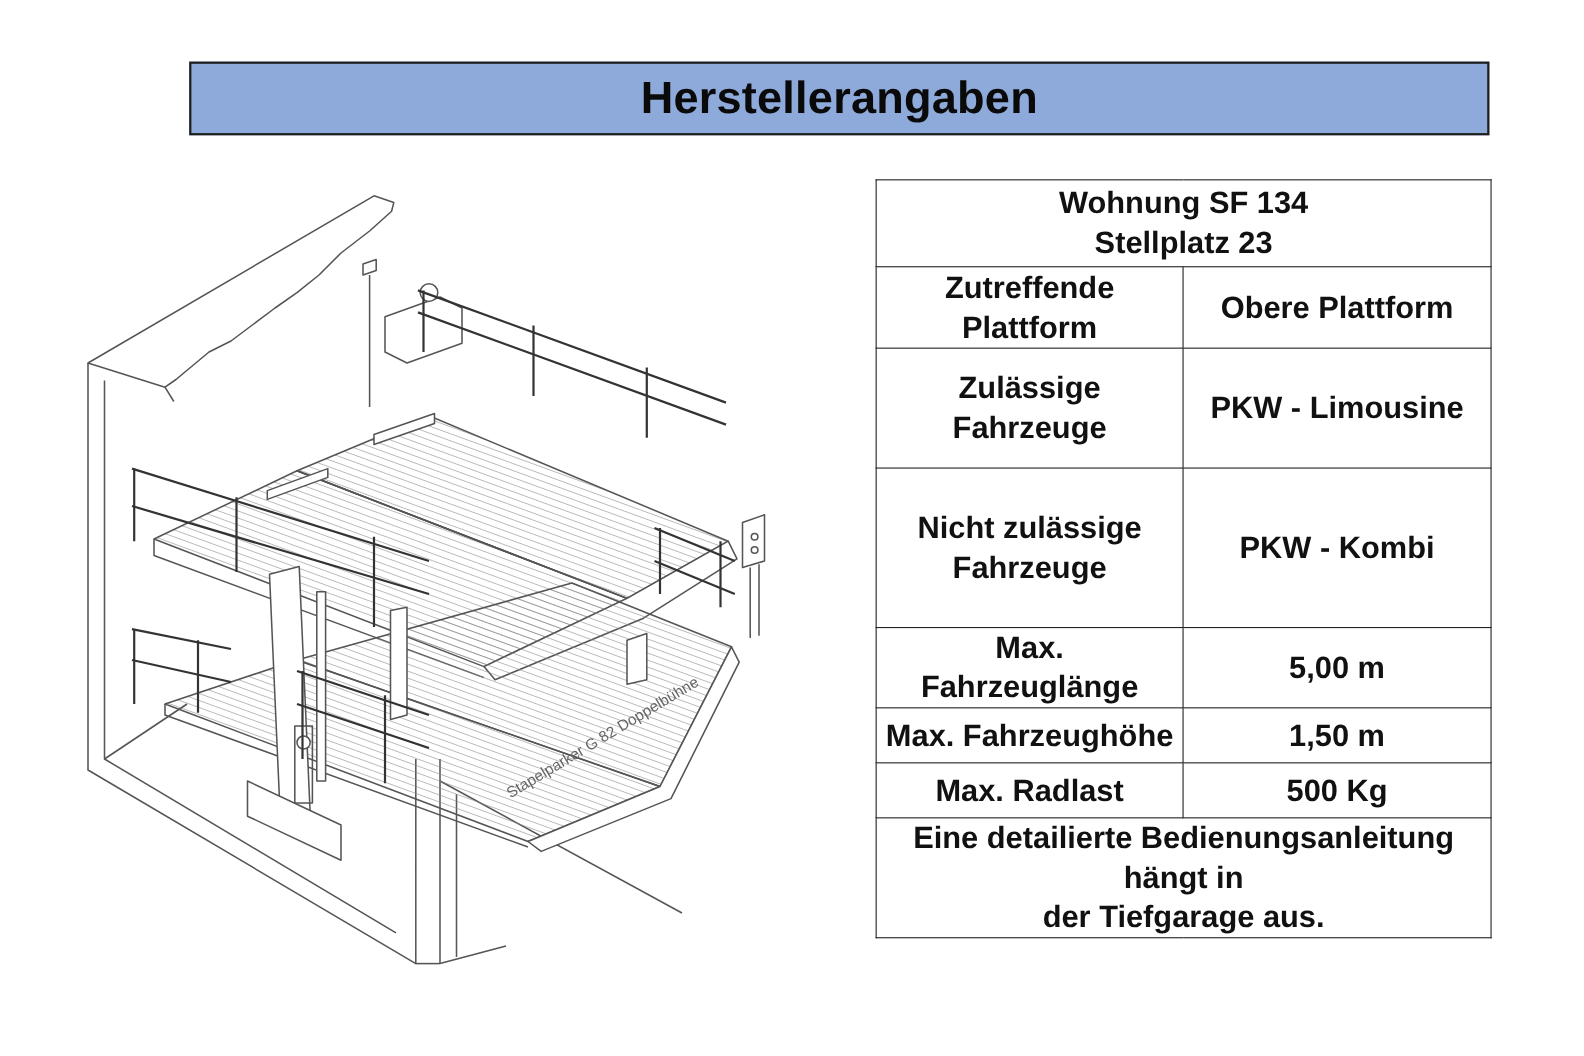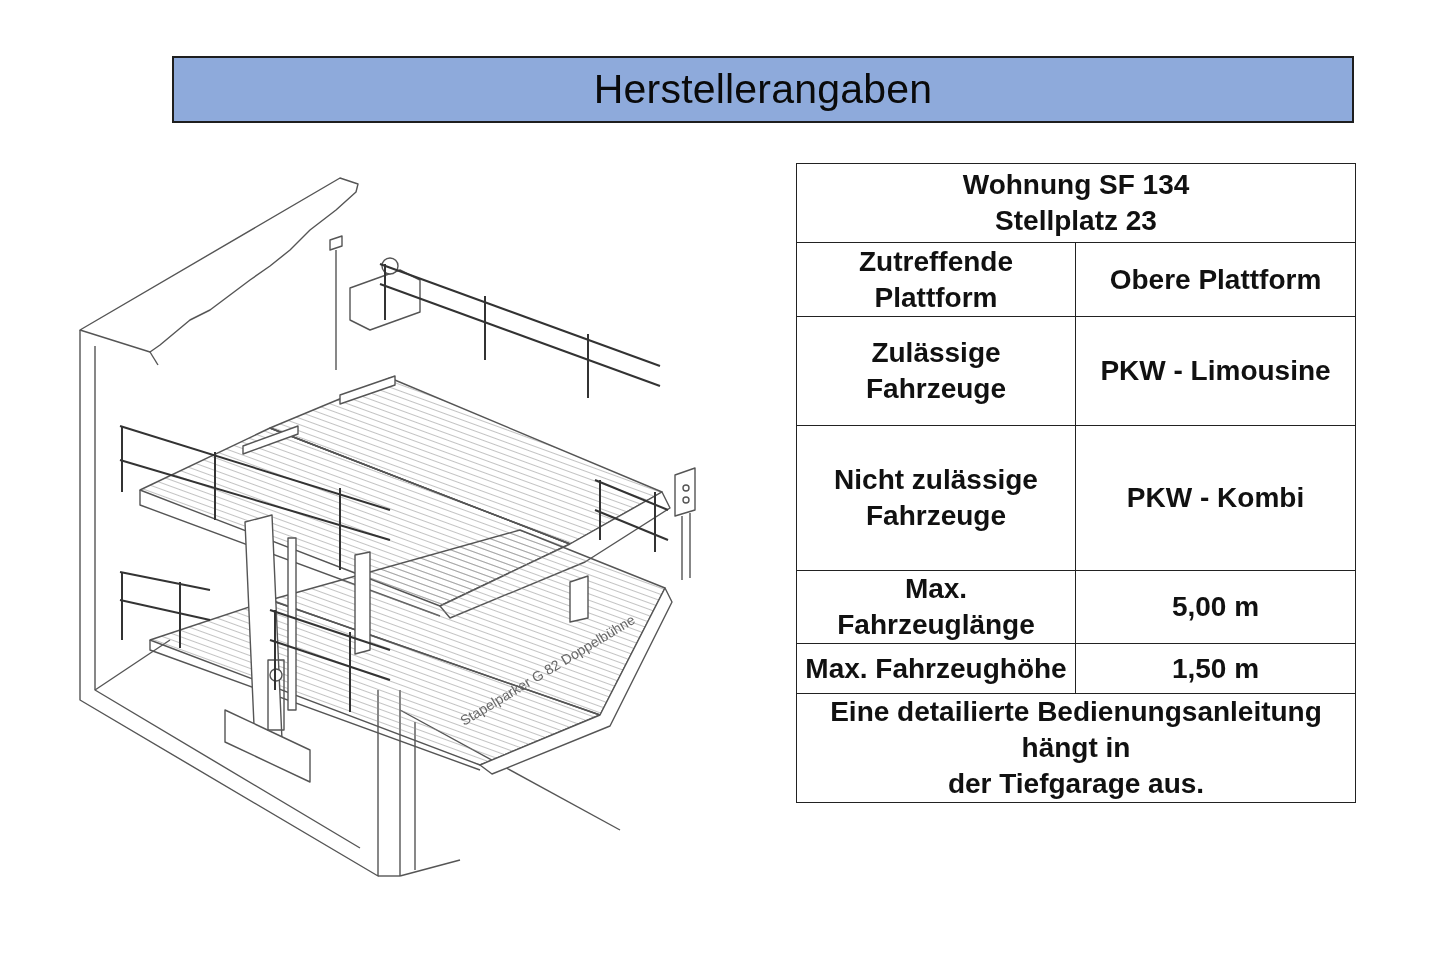--- a/index.html
+++ b/index.html
@@ -2,21 +2,21 @@
 <html><head>
 <meta charset="utf-8">
 <style>
   html, body { margin:0; padding:0; background:#ffffff; }
   body { width:1440px; height:960px; position:relative; overflow:hidden; font-family:"Liberation Sans", "DejaVu Sans", sans-serif; color:#111; }
   .title-bar {
     position:absolute; left:172px; top:56px; width:1182px; height:67px;
     background:#8eaadb; border:2px solid #1e1e1e; box-sizing:border-box;
     display:flex; align-items:center; justify-content:center;
   }
-  .title-bar span { font-size:41px; font-weight:normal; letter-spacing:0.2px; color:#0a0a0a; }
+  .title-bar span { font-size:41px; font-weight:bold; letter-spacing:0.2px; color:#0a0a0a; }
   .illustration { position:absolute; left:40px; top:170px; width:720px; height:720px; }
   table.spec {
     position:absolute; left:796px; top:163px; width:559px;
     border-collapse:collapse; table-layout:fixed;
   }
   table.spec td {
     border:1.5px solid #222; text-align:center; vertical-align:middle;
     font-size:28px; font-weight:bold; color:#111; padding:0 6px; line-height:36px;
   }
   table.spec col.c1 { width:279px; }
@@ -136,20 +136,24 @@
     <td>PKW - Kombi</td>
   </tr>
   <tr style="height:50px">
     <td>Max. Fahrzeuglänge</td>
     <td>5,00 m</td>
   </tr>
   <tr style="height:50px">
     <td>Max. Fahrzeughöhe</td>
     <td>1,50 m</td>
   </tr>
+  <tr style="height:50px">
+    <td>Max. Radlast</td>
+    <td>500 Kg</td>
+  </tr>
   <tr style="height:72px">
     <td colspan="2">
       <span class="hdr-line">Eine detailierte Bedienungsanleitung hängt in</span>
       <span class="hdr-line">der Tiefgarage aus.</span>
     </td>
   </tr>
 </tbody>
   </table>
 
 </body></html>

